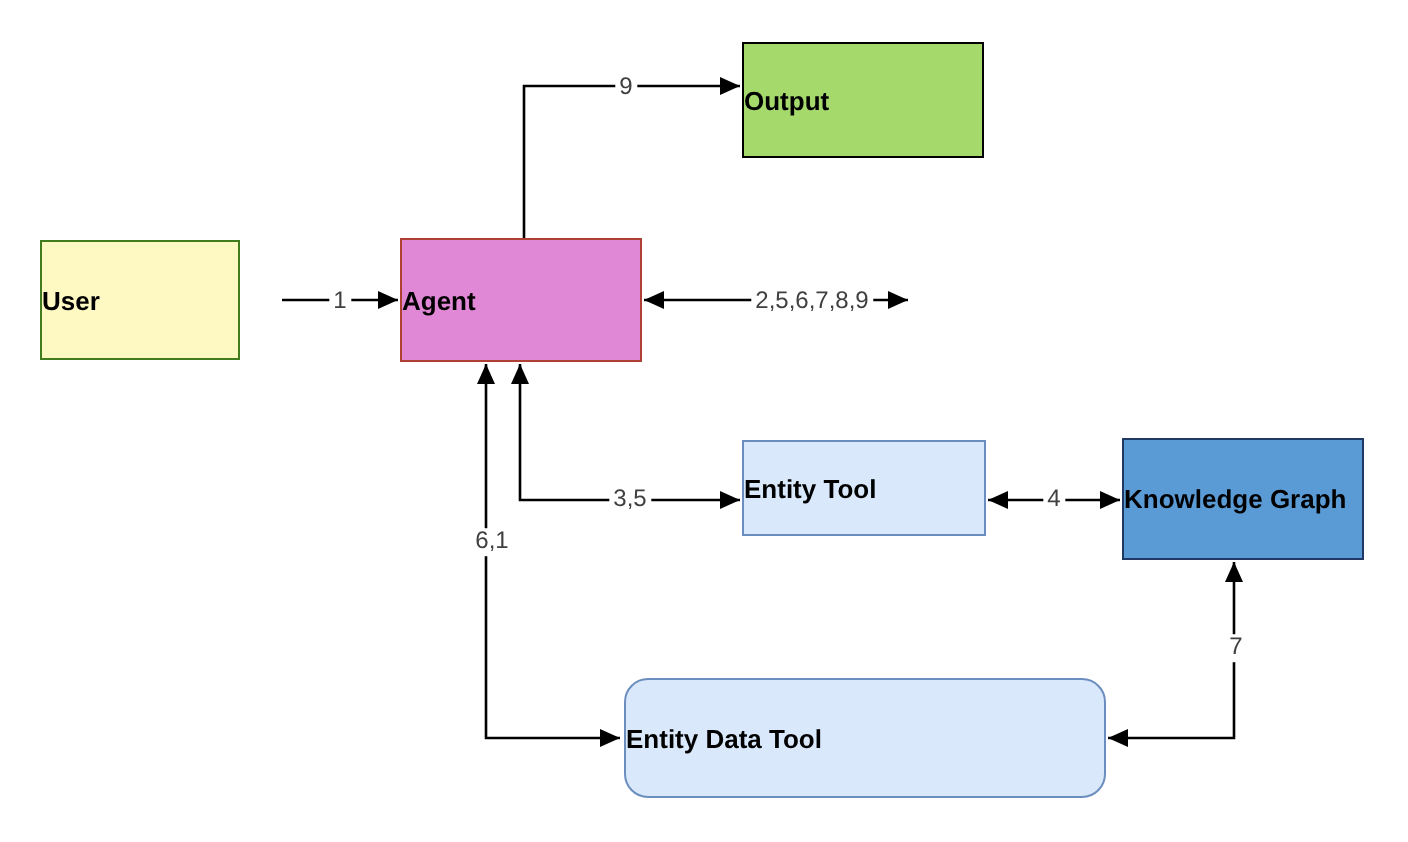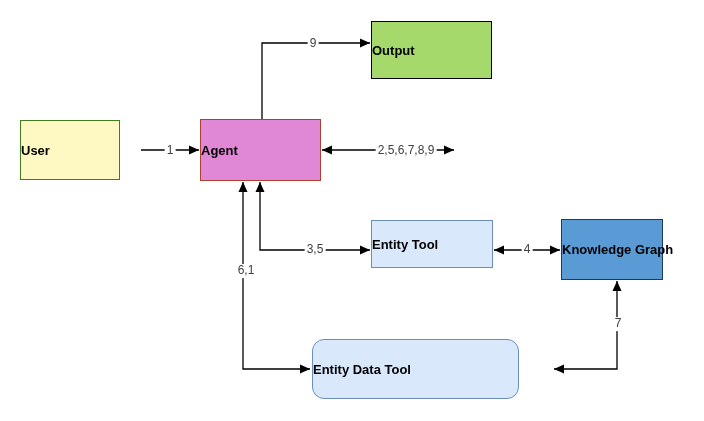--- a/index.html
+++ b/index.html
@@ -77,24 +77,24 @@
     </div>
     <div class="node" style="left: 200px; top: 119px; width: 121px; height: 62px; background: rgb(224, 135, 214); border-color: rgb(174, 65, 50);">
       <span>Agent</span>
     </div>
     <div class="node" style="left: 371px; top: 21px; width: 121px; height: 58px; background: rgb(165, 217, 107); border-color: rgb(0, 0, 0);">
       <span>Output</span>
     </div>
     <div class="node" style="left: 371px; top: 220px; width: 122px; height: 48px; background: rgb(218, 232, 252); border-color: rgb(108, 142, 191);">
       <span>Entity Tool</span>
     </div>
-    <div class="node" style="left: 561px; top: 219px; width: 102px; height: 61px; background: rgb(91, 155, 213); border-color: rgb(32, 56, 100);">
+    <div class="node" style="left: 561px; top: 219px; width: 121px; height: 61px; background: rgb(91, 155, 213); border-color: rgb(32, 56, 100);">
       <span>Knowledge Graph</span>
     </div>
-    <div class="node rounded" style="left: 312px; top: 339px; width: 207px; height: 60px; background: rgb(218, 232, 252); border-color: rgb(108, 142, 191);">
+    <div class="node rounded" style="left: 312px; top: 339px; width: 241px; height: 60px; background: rgb(218, 232, 252); border-color: rgb(108, 142, 191);">
       <span>Entity Data Tool</span>
     </div>
     <div class="edge-label" style="left: 170px; top: 151px;">1</div>
     <div class="edge-label" style="left: 313px; top: 44px;">9</div>
     <div class="edge-label" style="left: 390px; top: 151px; margin-left: 16px;">2,5,6,7,8,9</div>
     <div class="edge-label" style="left: 315px; top: 250px;">3,5</div>
     <div class="edge-label" style="left: 527px; top: 250px;">4</div>
     <div class="edge-label" style="left: 246px; top: 271px;">6,1</div>
     <div class="edge-label" style="left: 618px; top: 324px;">7</div>
   </div>

